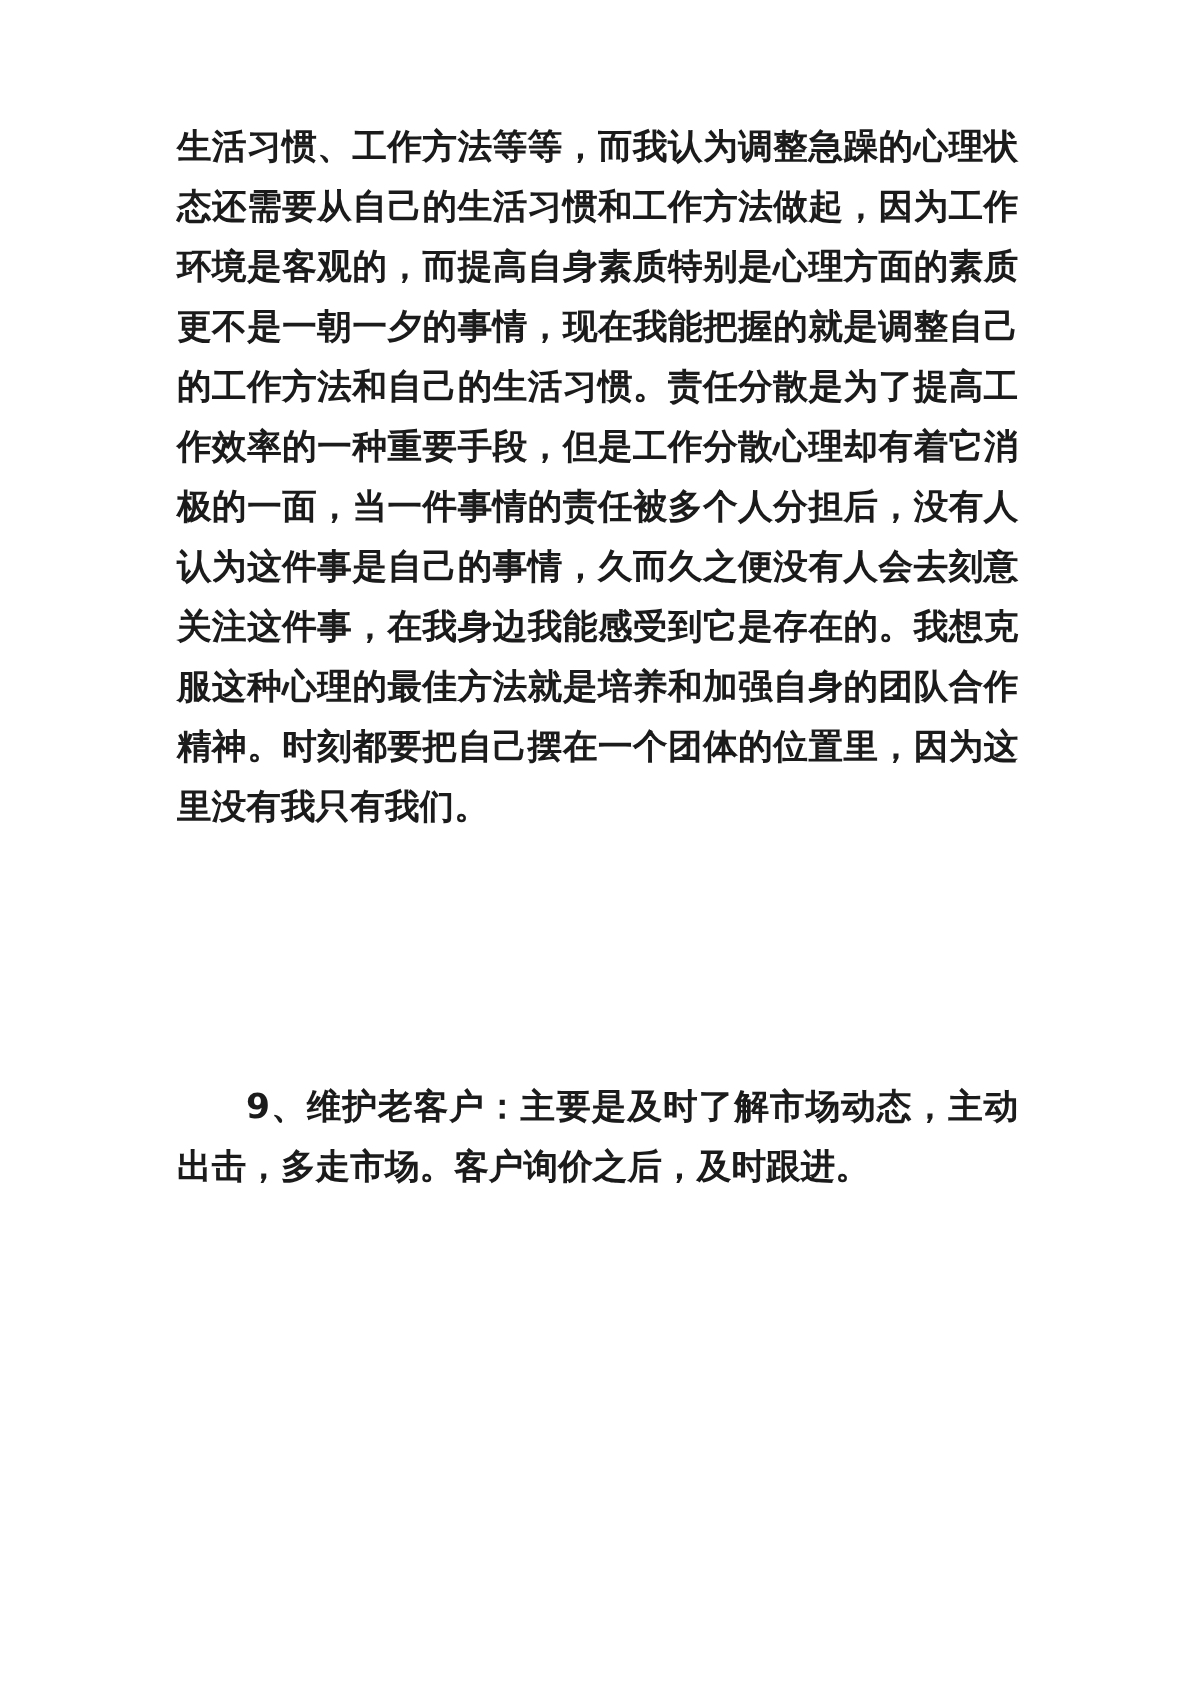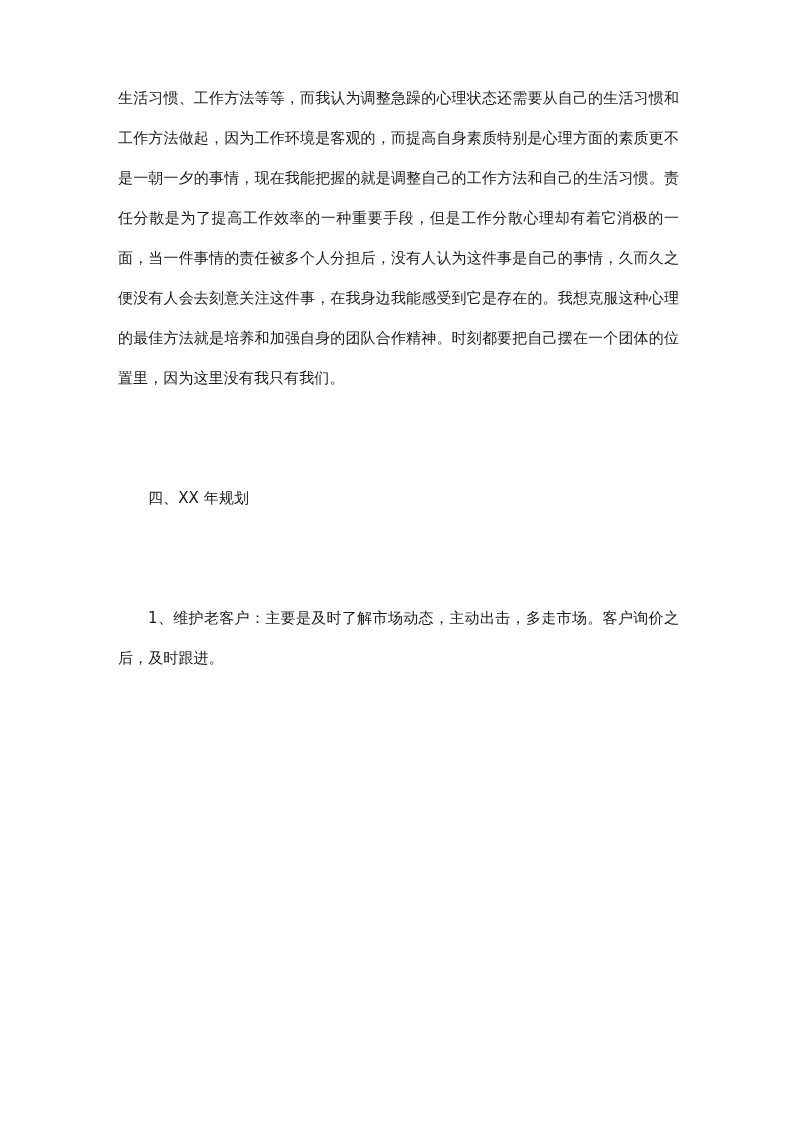--- a/index.html
+++ b/index.html
@@ -22,51 +22,51 @@
     box-sizing: border-box;
   }
   .text-column {
     position: absolute;
     left: 118px;
     top: 78px;
     width: 561px;
   }
   .para {
     margin: 0;
-    font-size: 15px;
+    font-size: 23px;
     line-height: 40px;
     color: #1b1b1b;
     text-align: justify;
     text-justify: inter-ideograph;
     letter-spacing: 0.1px;
     word-break: break-all;
     white-space: pre-wrap;
+    font-weight: bold;
   }
   .para.indent {
     text-indent: 2em;
   }
   .para.heading {
     text-indent: 2em;
   }
   .gap-lg { height: 80px; }
   .spacer { width: 100%; }
 </style>
 </head>
 <body>
 
 <div class="page">
   <div class="text-column">
 
     <p class="para">生活习惯、工作方法等等，而我认为调整急躁的心理状态还需要从自己的生活习惯和工作方法做起，因为工作环境是客观的，而提高自身素质特别是心理方面的素质更不是一朝一夕的事情，现在我能把握的就是调整自己的工作方法和自己的生活习惯。责任分散是为了提高工作效率的一种重要手段，但是工作分散心理却有着它消极的一面，当一件事情的责任被多个人分担后，没有人认为这件事是自己的事情，久而久之便没有人会去刻意关注这件事，在我身边我能感受到它是存在的。我想克服这种心理的最佳方法就是培养和加强自身的团队合作精神。时刻都要把自己摆在一个团体的位置里，因为这里没有我只有我们。</p>
 
     <div class="spacer gap-lg"></div>
 
-    <p class="para heading">四、XX 年规划</p>
 
     <div class="spacer gap-lg"></div>
 
-    <p class="para indent">1、维护老客户：主要是及时了解市场动态，主动出击，多走市场。客户询价之后，及时跟进。</p>
+    <p class="para indent">9、维护老客户：主要是及时了解市场动态，主动出击，多走市场。客户询价之后，及时跟进。</p>
 
     <div class="spacer gap-lg"></div>
 
 
   </div>
 </div>
 
 </body></html>

